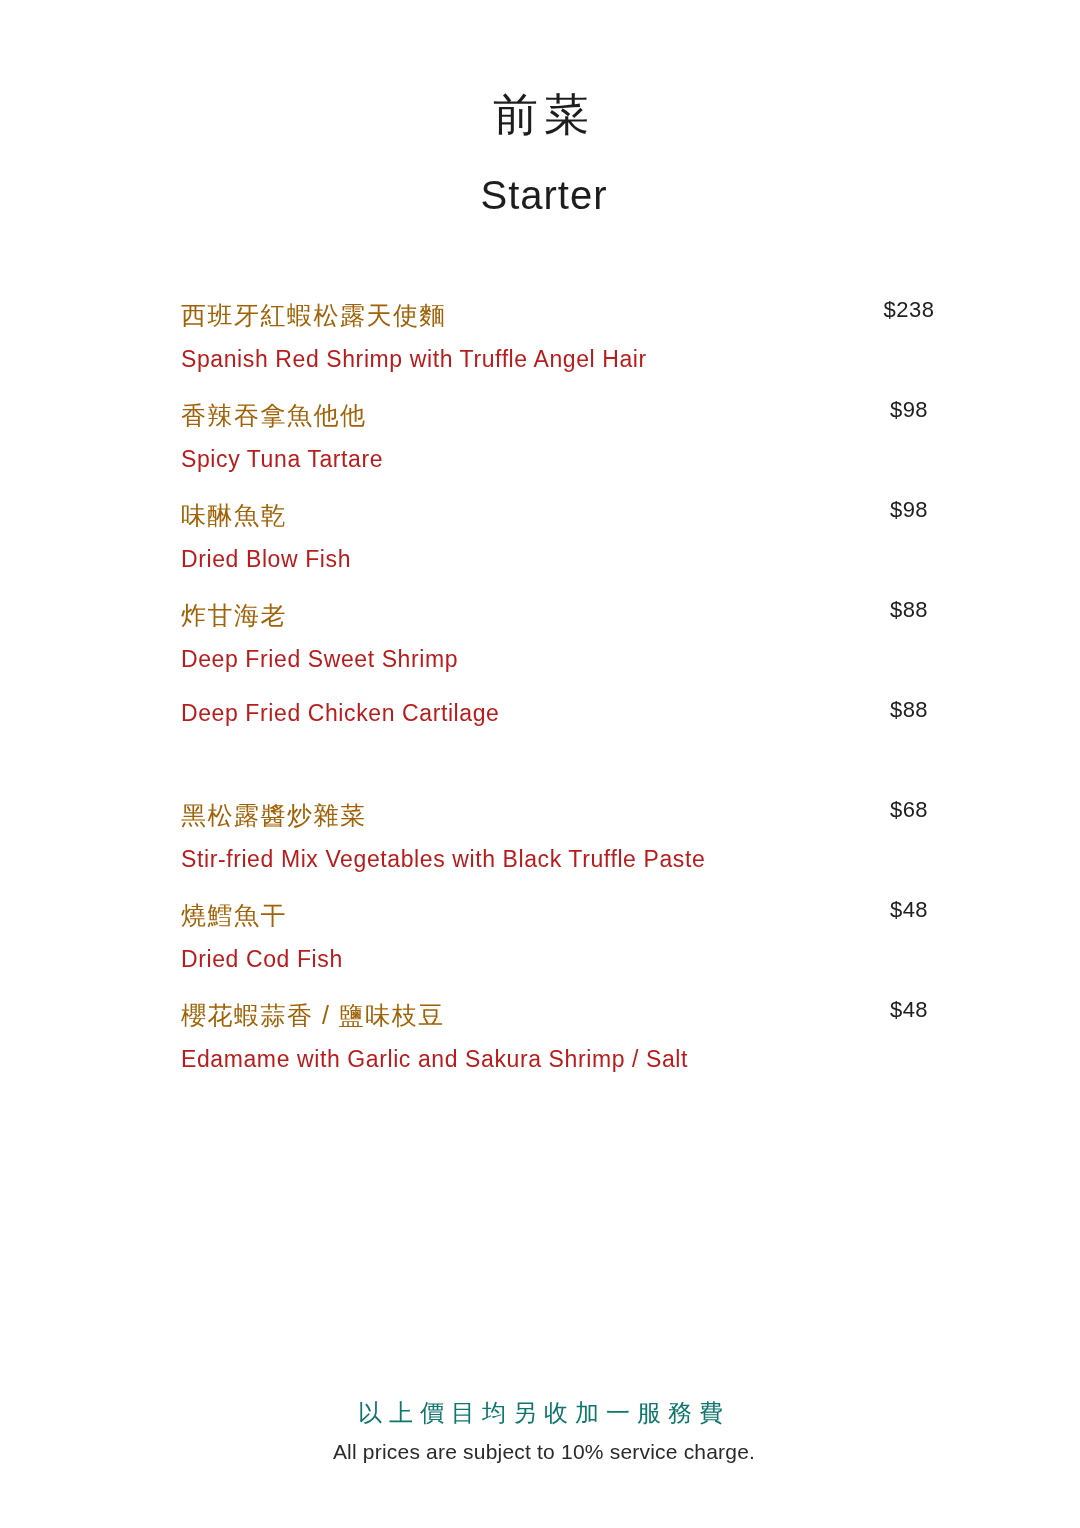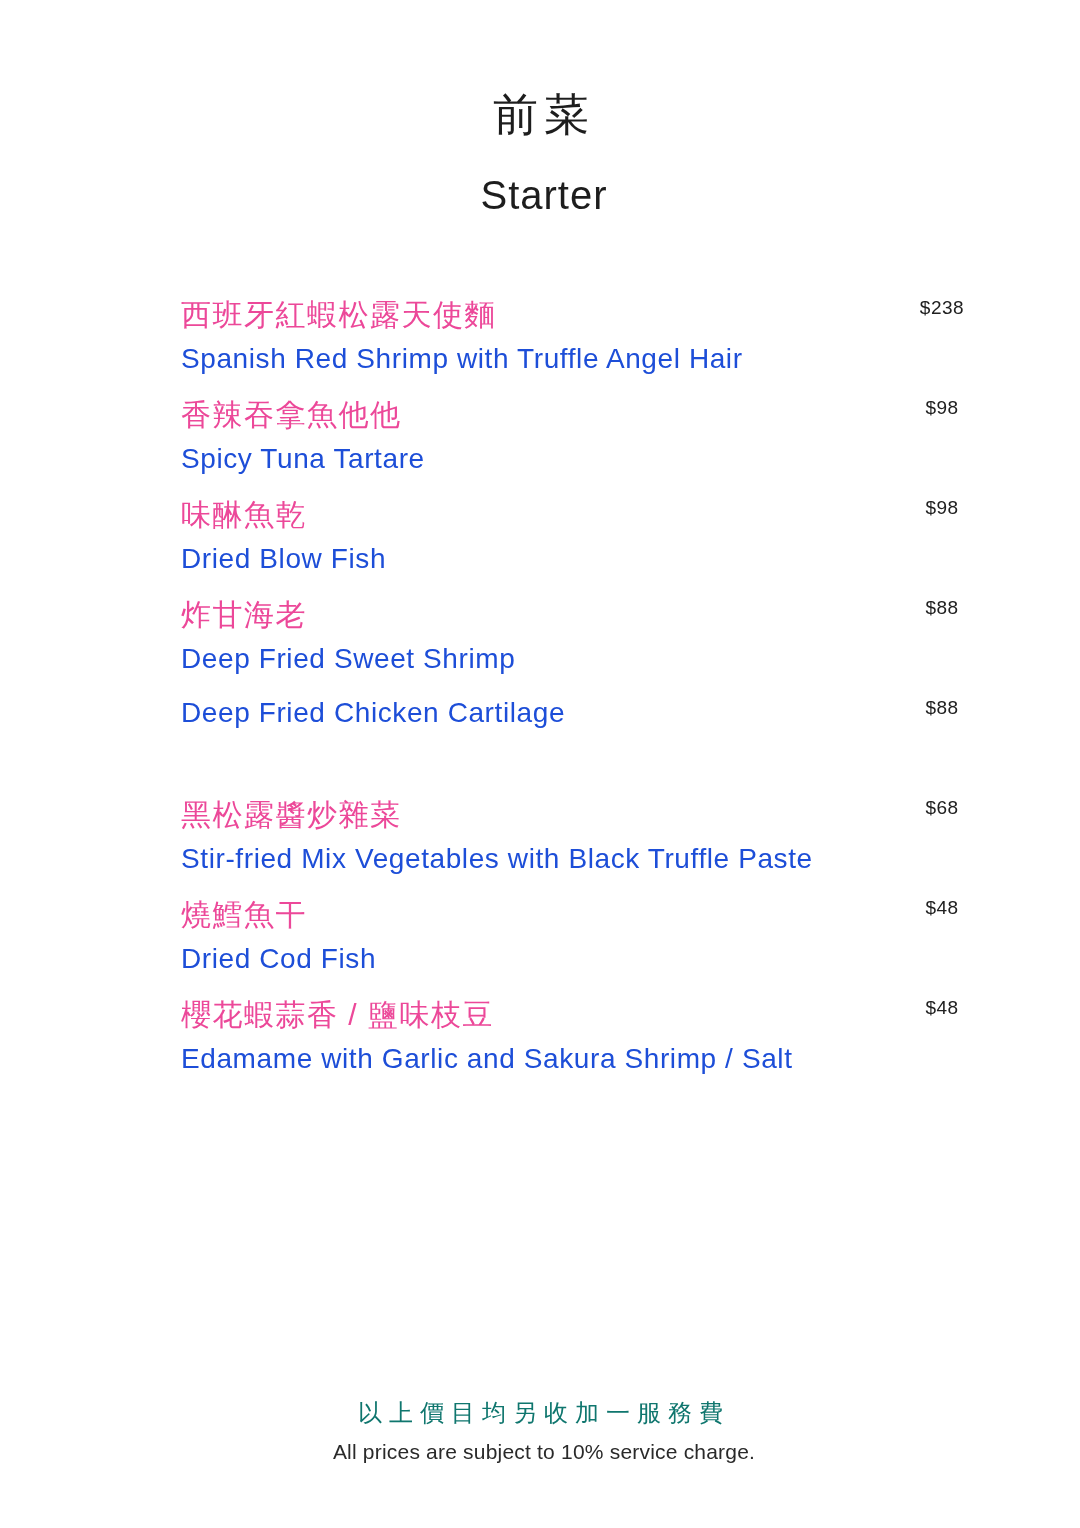--- a/index.html
+++ b/index.html
@@ -43,40 +43,40 @@
     margin-top: 56px;
   }
 
   .item {
     position: relative;
     height: 100px;
     padding-left: 165px;
   }
 
   .item-zh {
-    font-size: 30px;
+    font-size: 25px;
     line-height: 38px;
     letter-spacing: 1.5px;
-    color: #ec4899;
+    color: #a16207;
   }
 
   .item-en {
-    font-size: 28px;
+    font-size: 23px;
     line-height: 34px;
     letter-spacing: 0.6px;
-    color: #1d4ed8;
+    color: #b91c1c;
   }
 
   .item-price {
     position: absolute;
     top: 5px;
-    left: 869px;
+    left: 836px;
     width: 122px;
     text-align: center;
-    font-size: 19px;
+    font-size: 22px;
     letter-spacing: 0.5px;
     color: #202020;
   }
 
   .page-footer {
     position: absolute;
     left: 0;
     top: 1386px;
     width: 100%;
     text-align: center;

